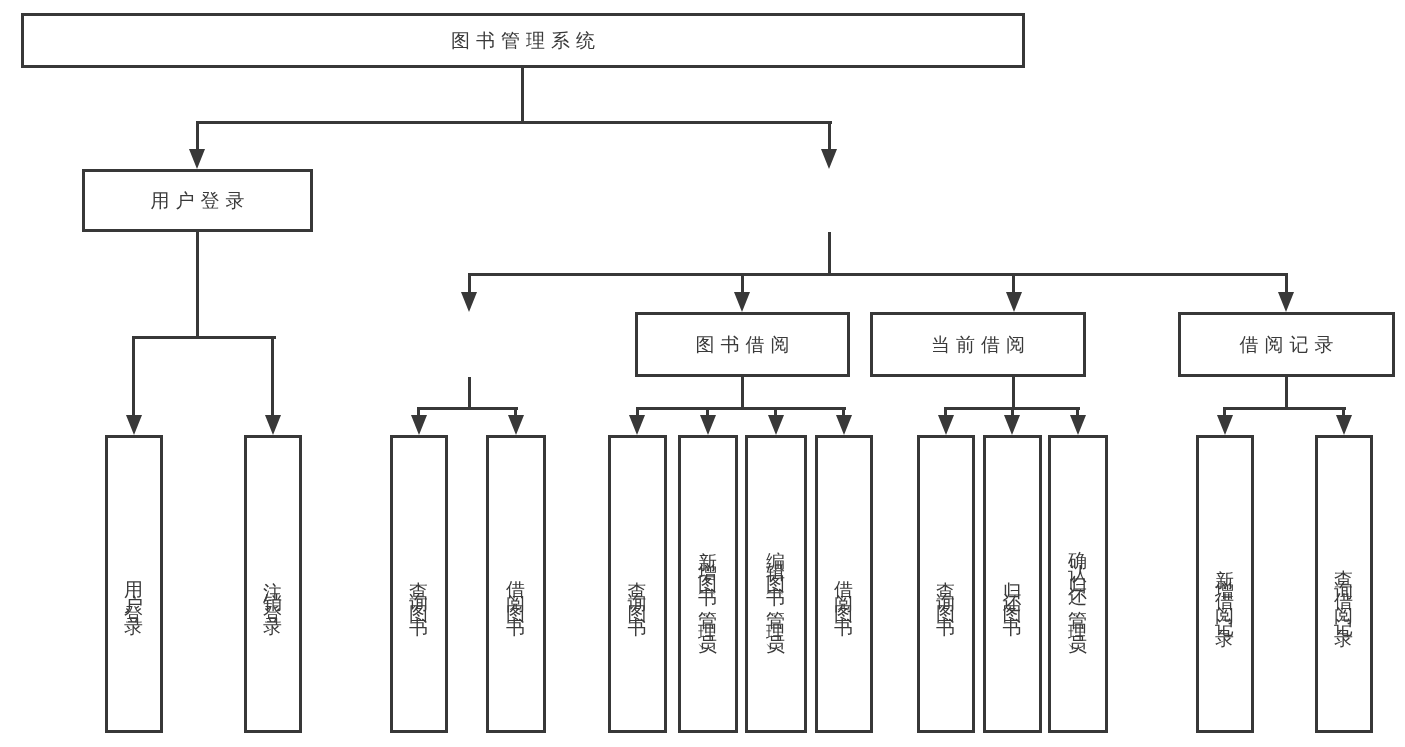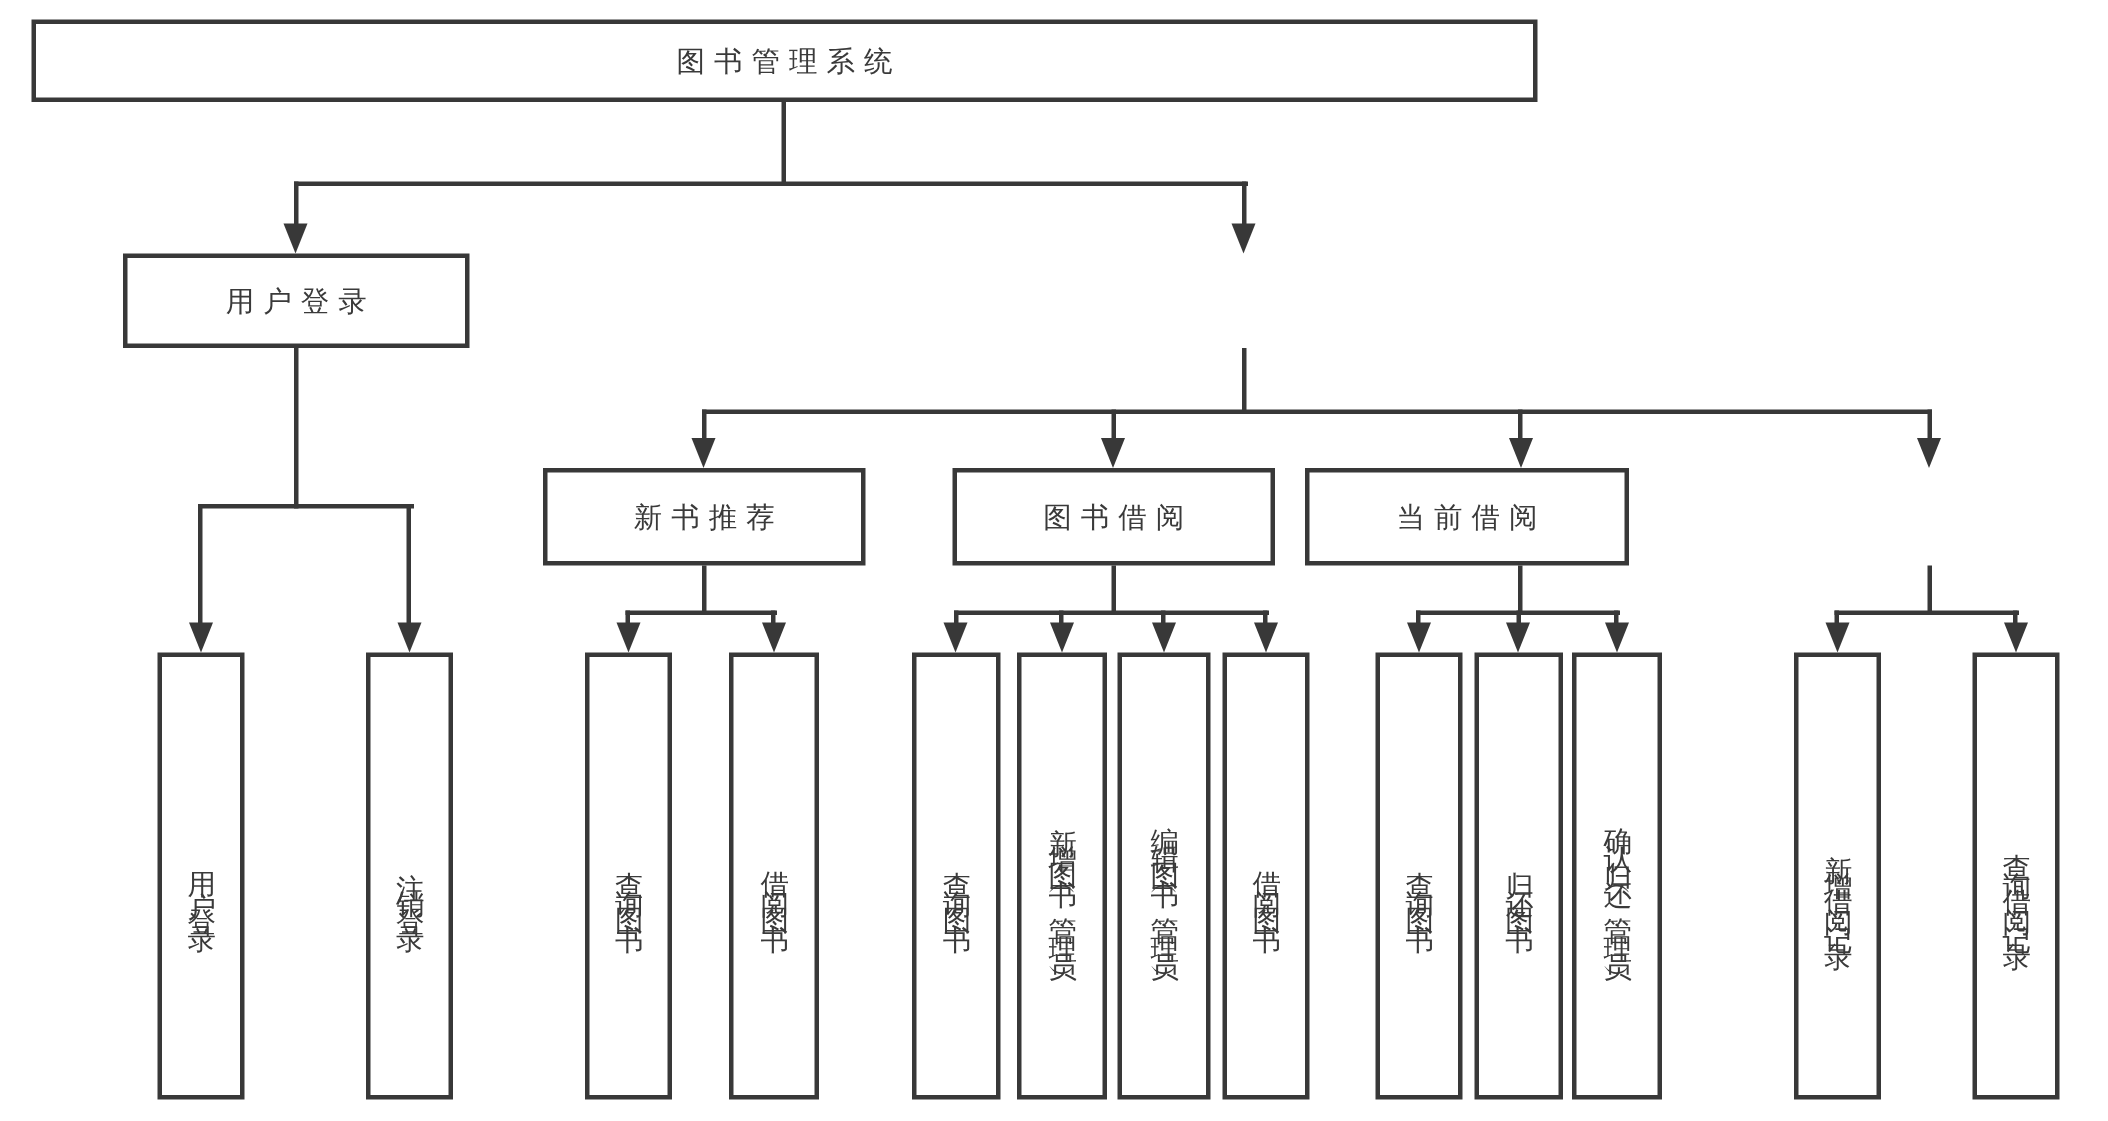--- a/index.html
+++ b/index.html
@@ -35,28 +35,28 @@
 <div class="canvas">
 
   <div class="box hbox" style="left:21px;top:13px;width:1004px;height:55px">
     <span class="lbl">图书管理系统</span>
   </div>
 
   <div class="box hbox" style="left:82px;top:169px;width:231px;height:63px">
     <span class="lbl">用户登录</span>
   </div>
 
-  <div class="box hbox" style="left:362px;top:312px;width:215px;height:65px">
-    <span class="lbl">新书推荐</span>
-  </div>
   <div class="box hbox" style="left:635px;top:312px;width:215px;height:65px">
     <span class="lbl">图书借阅</span>
   </div>
   <div class="box hbox" style="left:870px;top:312px;width:216px;height:65px">
     <span class="lbl">当前借阅</span>
+  </div>
+  <div class="box hbox" style="left:1178px;top:312px;width:217px;height:65px">
+    <span class="lbl">借阅记录</span>
   </div>
 
   <div class="box vbox" style="left:105px;top:435px;width:58px;height:298px">
     <span class="lbl">用户登录</span>
   </div>
   <div class="box vbox" style="left:244px;top:435px;width:58px;height:298px">
     <span class="lbl">注销登录</span>
   </div>
 
   <div class="box vbox" style="left:390px;top:435px;width:58px;height:298px">

